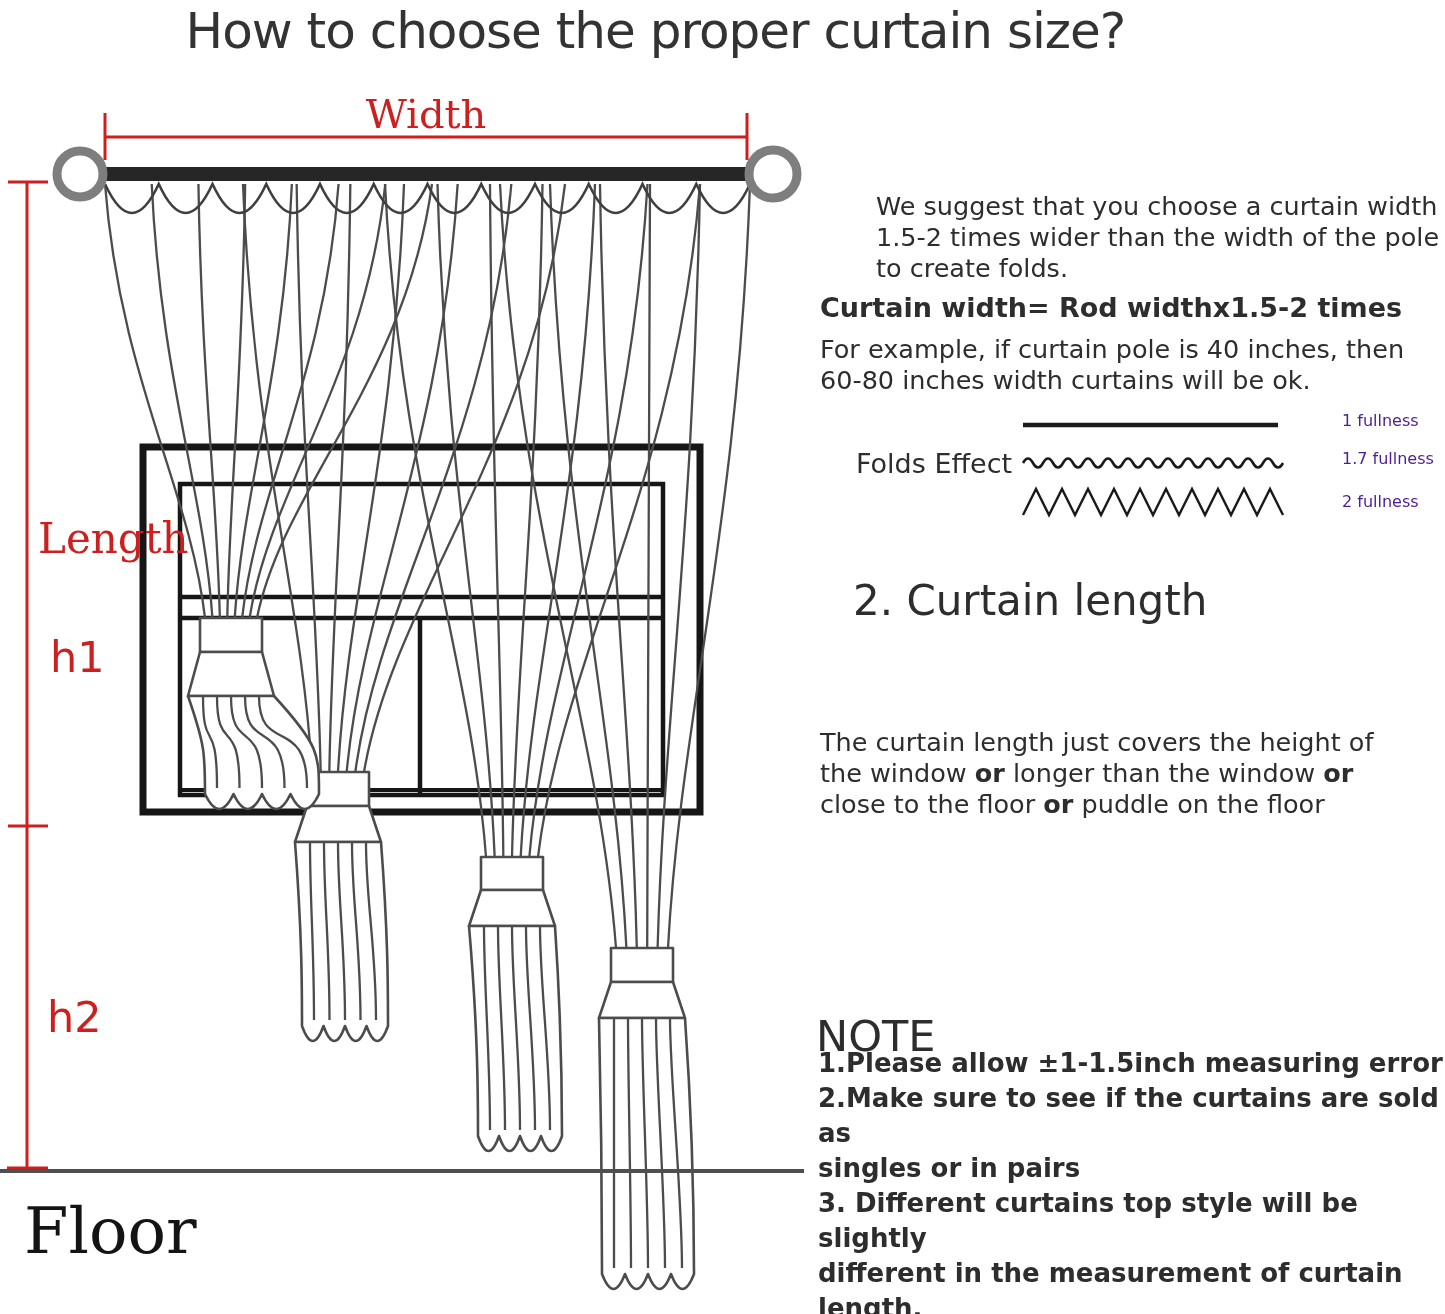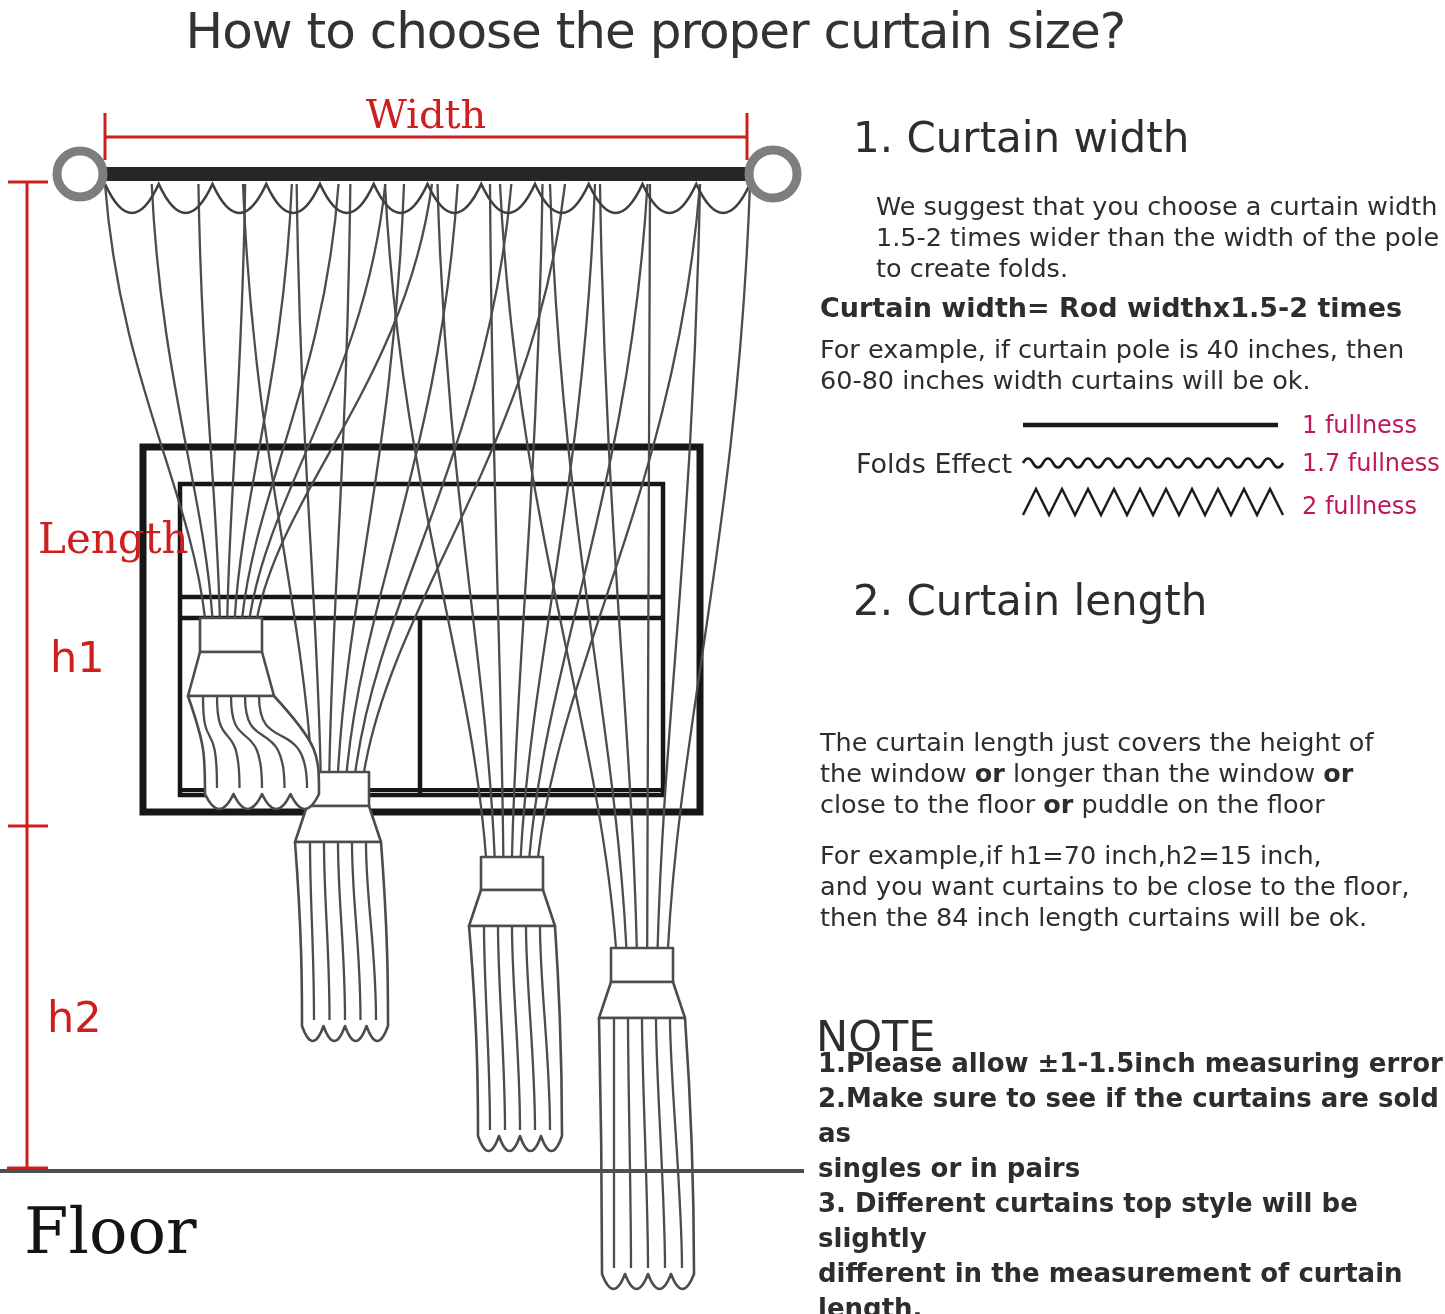--- a/index.html
+++ b/index.html
@@ -7,21 +7,21 @@
         font-family:"DejaVu Sans",sans-serif;color:#2d2d2d;}
   .title{position:absolute;left:0;top:2px;width:1311px;text-align:center;
          font-size:50px;letter-spacing:-1px;color:#333;}
   .diagram-svg{position:absolute;left:0;top:0;}
   
   .sec-heading{position:absolute;font-size:42px;color:#2d2d2d;}
   .para{position:absolute;font-size:25.5px;line-height:31px;white-space:pre-line;color:#2d2d2d;}
   .formula{position:absolute;font-size:27px;font-weight:bold;color:#2d2d2d;}
   .note-list{position:absolute;font-size:26px;line-height:35px;white-space:pre-line;color:#2d2d2d;}
   .folds-label{position:absolute;font-size:27px;color:#2d2d2d;margin-left:11px;}
-  .fullness{position:absolute;font-size:24px;color:#be185d;}
+  .fullness{position:absolute;font-size:16px;color:#4c1d95;margin-left:40px;}
   .bold-or{font-weight:bold;}
   
   .fold{fill:none;stroke:#4c4c4c;stroke-width:2.3px;}
   .cloth{fill:#ffffff;stroke:#4c4c4c;stroke-width:2.6px;stroke-linejoin:round;}
   .win{stroke:#161616;fill:none;}
   .redline{stroke:#cc1f1f;stroke-width:3px;fill:none;}
   .t-serif-red{font-family:"DejaVu Serif",serif;fill:#cc1f1f;}
   .t-sans-red{font-family:"DejaVu Sans",sans-serif;fill:#cc1f1f;}
   .t-serif-dark{font-family:"DejaVu Serif",serif;fill:#141414;}
   .foldline{stroke:#1a1a1a;fill:none;}
@@ -135,21 +135,20 @@
       <text class="t-sans-red" x="50" y="672" font-size="43">h1</text>
       <text class="t-sans-red" x="47" y="1032" font-size="43">h2</text>
     </g>
 
     <line x1="0" y1="1171" x2="804" y2="1171" stroke="#4f4f4f" stroke-width="4"></line>
     <text class="t-serif-dark" x="24" y="1253" font-size="64">Floor</text>
   </svg>
 
   <div class="title">How to choose the proper curtain size?</div>
 
-  <div class="sec-heading" style="left:853px;top:113px;">1. Curtain width</div>
   <div class="para" style="left:848px;top:191px;margin-left:28px;">We suggest that you choose a curtain width
 1.5-2 times wider than the width of the pole
 to create folds.</div>
   <div class="formula" style="left:820px;top:292px;">Curtain width= Rod widthx1.5-2 times</div>
   <div class="para" style="left:820px;top:334px;">For example, if curtain pole is 40 inches, then
 60-80 inches width curtains will be ok.</div>
 
   <div class="folds-label" style="left:845px;top:448px;">Folds Effect</div>
   <svg class="diagram-svg" style="left:1015px;top:405px;" width="280" height="125" viewBox="0 0 280 125">
     <line class="foldline" x1="8" y1="20" x2="263" y2="20" stroke-width="4.5"></line>
@@ -157,23 +156,20 @@
     <path id="zigzag-path" class="foldline" stroke-width="2.4" d="M 8 110 L 21 84 L 34 110 L 47 84 L 60 110 L 73 84 L 86 110 L 99 84 L 112 110 L 125 84 L 138 110 L 151 84 L 164 110 L 177 84 L 190 110 L 203 84 L 216 110 L 229 84 L 242 110 L 255 84 L 268 110"></path>
   </svg>
   <div class="fullness" style="left:1302px;top:411px;">1 fullness</div>
   <div class="fullness" style="left:1302px;top:449px;">1.7 fullness</div>
   <div class="fullness" style="left:1302px;top:492px;">2 fullness</div>
 
   <div class="sec-heading" style="left:853px;top:576px;">2. Curtain length</div>
   <div class="para" style="left:820px;top:727px;"><span>The curtain length just covers the height of</span>
 <span>the window </span><span class="bold-or">or</span><span> longer than the window </span><span class="bold-or">or</span>
 <span>close to the floor </span><span class="bold-or">or</span><span> puddle on the floor</span></div>
-  <div class="para" style="left:820px;top:840px;">For example,if h1=70 inch,h2=15 inch,
-and you want curtains to be close to the floor,
-then the 84 inch length curtains will be ok.</div>
 
   <div class="sec-heading" style="left:816px;top:1011px;font-size:43px;">NOTE</div>
   <div class="note-list" style="left:818px;top:1046px;font-weight:bold;">1.Please allow ±1-1.5inch measuring error
 2.Make sure to see if the curtains are sold as
 singles or in pairs
 3. Different curtains top style will be slightly
 different in the measurement of curtain length,
 like rod pocket,back tab,ring hooks or grommet</div>
 
 </div>

